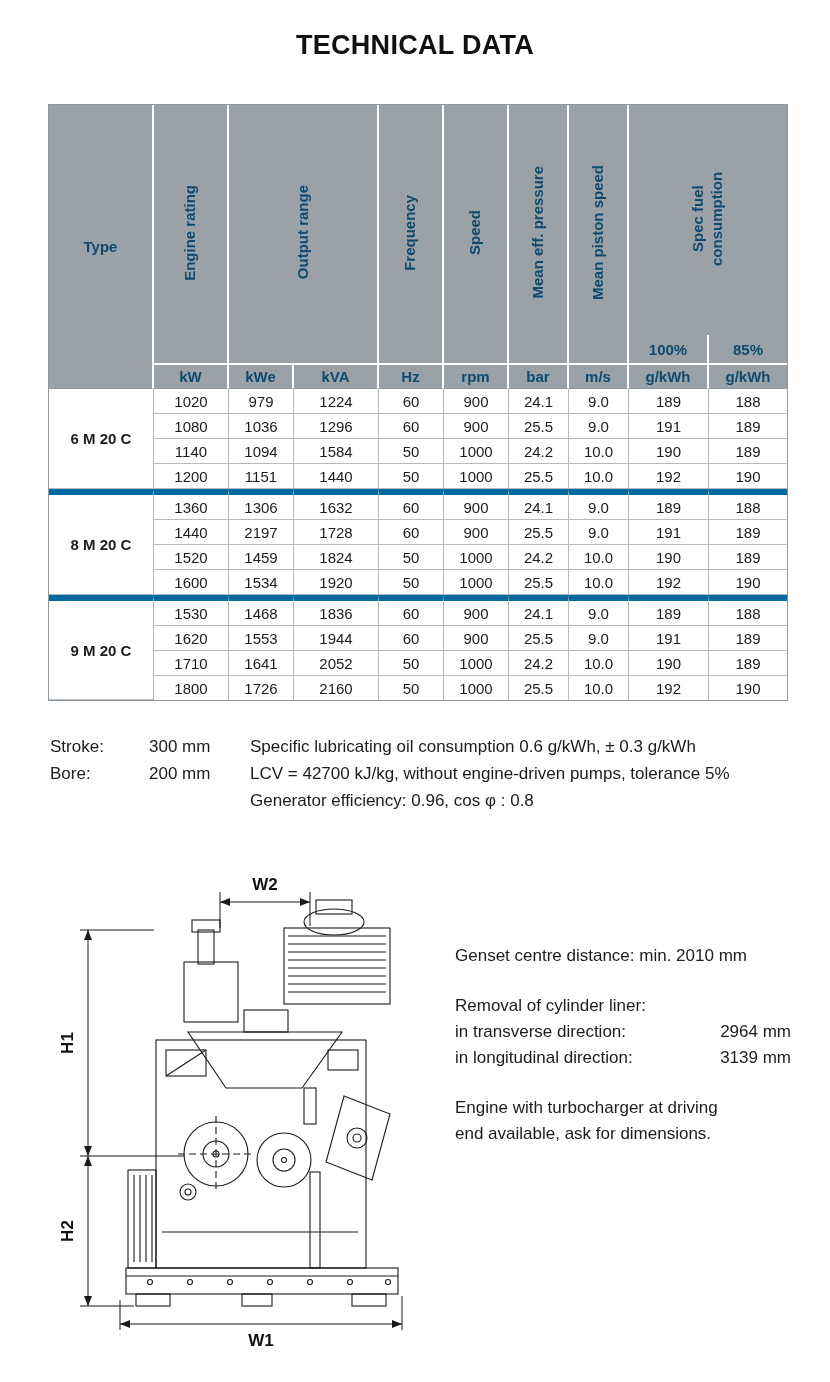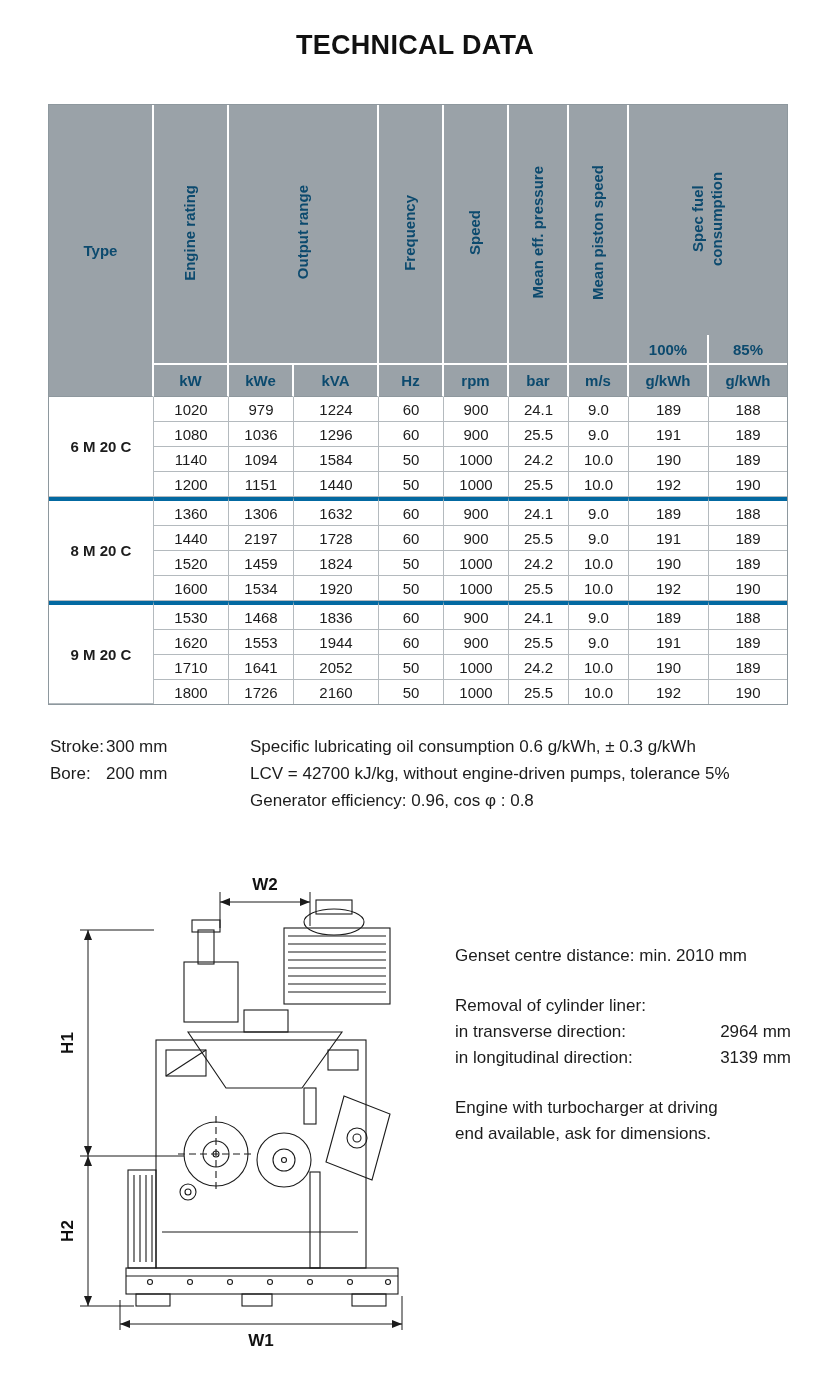--- a/index.html
+++ b/index.html
@@ -15,33 +15,33 @@
   th { background:#9aa2a8; color:#0c4a6e; font-weight:bold; text-align:center; vertical-align:middle;
        padding:0; font-size:15px; }
   .rot, .type-h { border-right:2px solid #fff; }
   .rot { border-bottom:2px solid #fff; }
   .spec { border-right:none; border-bottom:none; }
   .type-h { border-bottom:1px solid #8e989e; }
   .pct { border-bottom:2px solid #fff; }
   .pct-first { border-right:2px solid #fff; }
   .unit { border-right:2px solid #fff; border-bottom:1px solid #8e989e; }
   tr.rowC th:last-child { border-right:none; }
-  tr.rowA { height:230px; } tr.rowB { height:30px; } tr.rowC { height:32px;margin-left:20px; }
+  tr.rowA { height:230px; } tr.rowB { height:30px; } tr.rowC { height:24px;margin-left:20px; }
   .vtext { writing-mode:vertical-rl; transform:rotate(180deg); display:inline-block;
            white-space:nowrap; font-size:15px; line-height:1.25; }
   .vwrap { white-space:normal; height:132px; text-align:center; }
   tbody td { height:24px; text-align:center; font-size:15px; padding:0; background:#fff;
              border-right:1px solid #b4babe; border-bottom:1px solid #b4babe; }
   tbody td:last-child { border-right:none; }
   tbody tr:last-child td { border-bottom:none; }
   td.type-cell { font-weight:bold; }
-  tbody tr.group-start:not(:first-child) td { border-top:4px solid #0369a1; }
+  tbody tr.group-start:not(:first-child) td { border-top:6px solid #0369a1; }
 
   .notes-left { position:absolute; left:50px; top:733px; font-size:17px; line-height:27px; }
-  .notes-left .nrow { display:grid; grid-template-columns:56px auto; }
+  .notes-left .nrow { display:grid; grid-template-columns:56px auto;gap:43px; }
   .notes-center { position:absolute; left:250px; top:733px; width:536px; font-size:17px; line-height:27px; }
 
   .right-info { position:absolute; left:455px; top:943px; width:336px; font-size:17px; line-height:26px; }
   .right-info .spacer { height:24px; }
   .dim-row { display:flex; justify-content:space-between; }
 
   .drawing { position:absolute; left:58px; top:872px; width:392px; height:480px; }
   svg text { font-family:"Liberation Sans","DejaVu Sans",sans-serif; font-weight:bold;
              font-size:17px; fill:#111; }
 </style>

